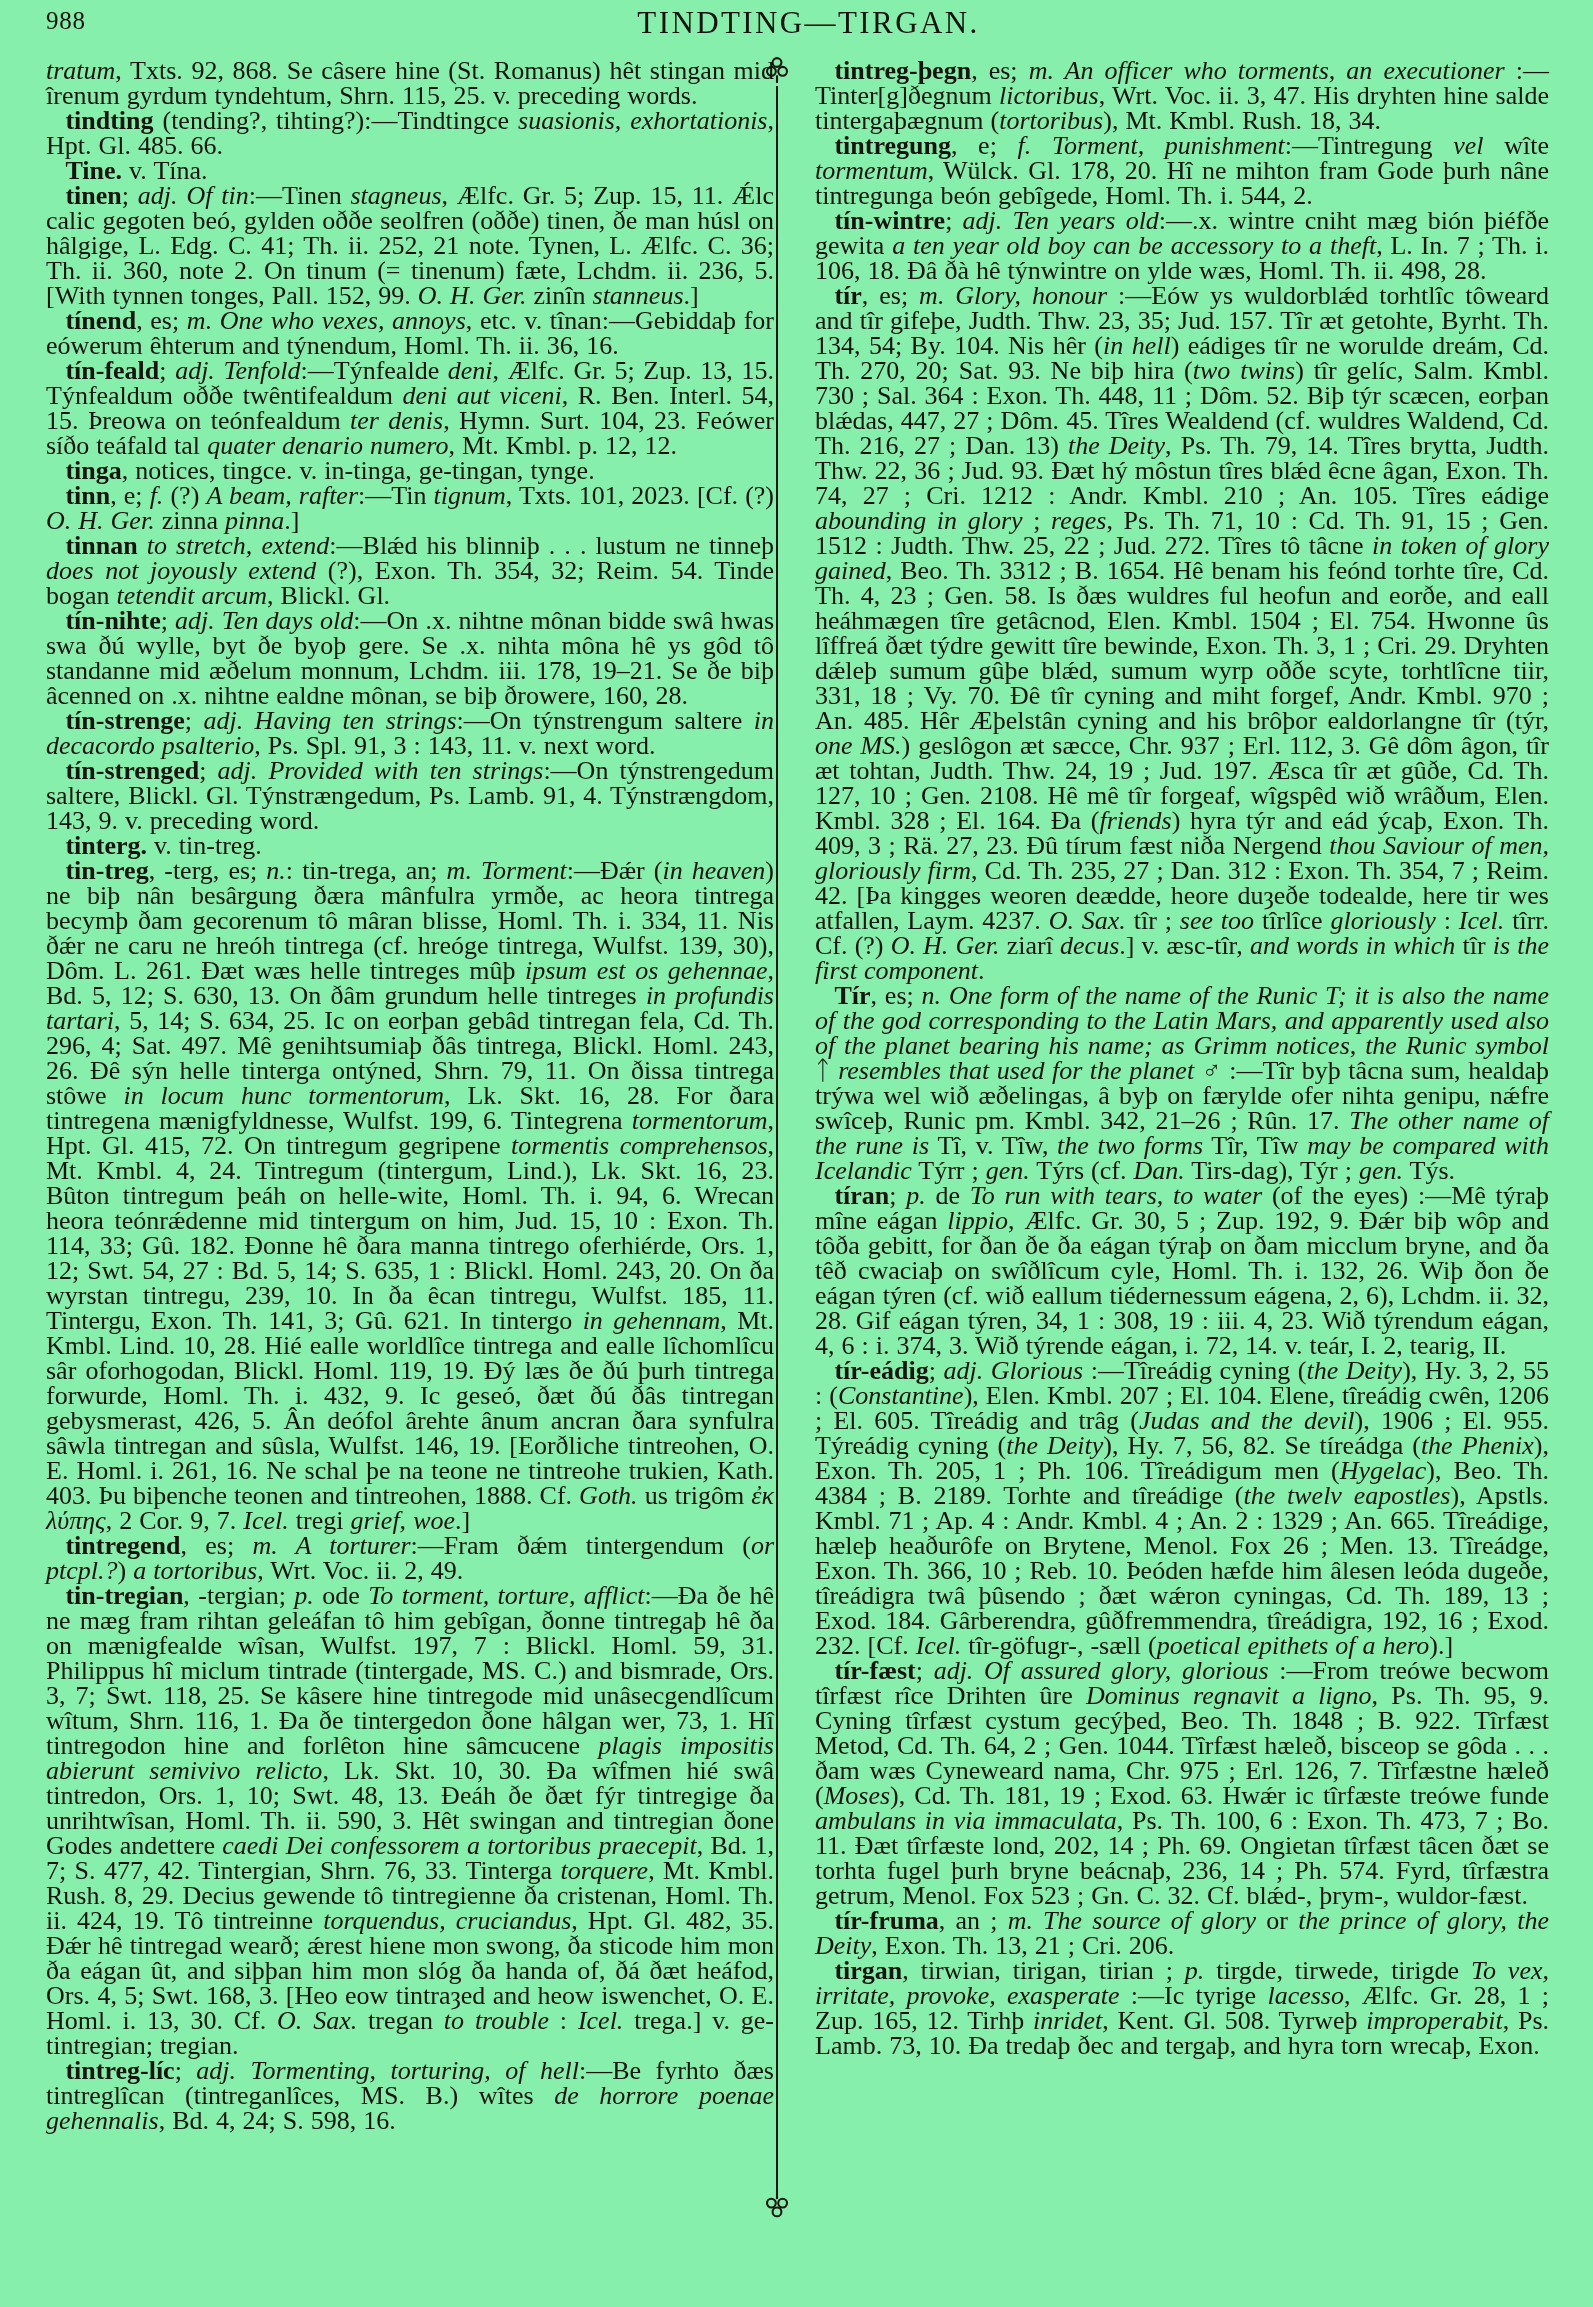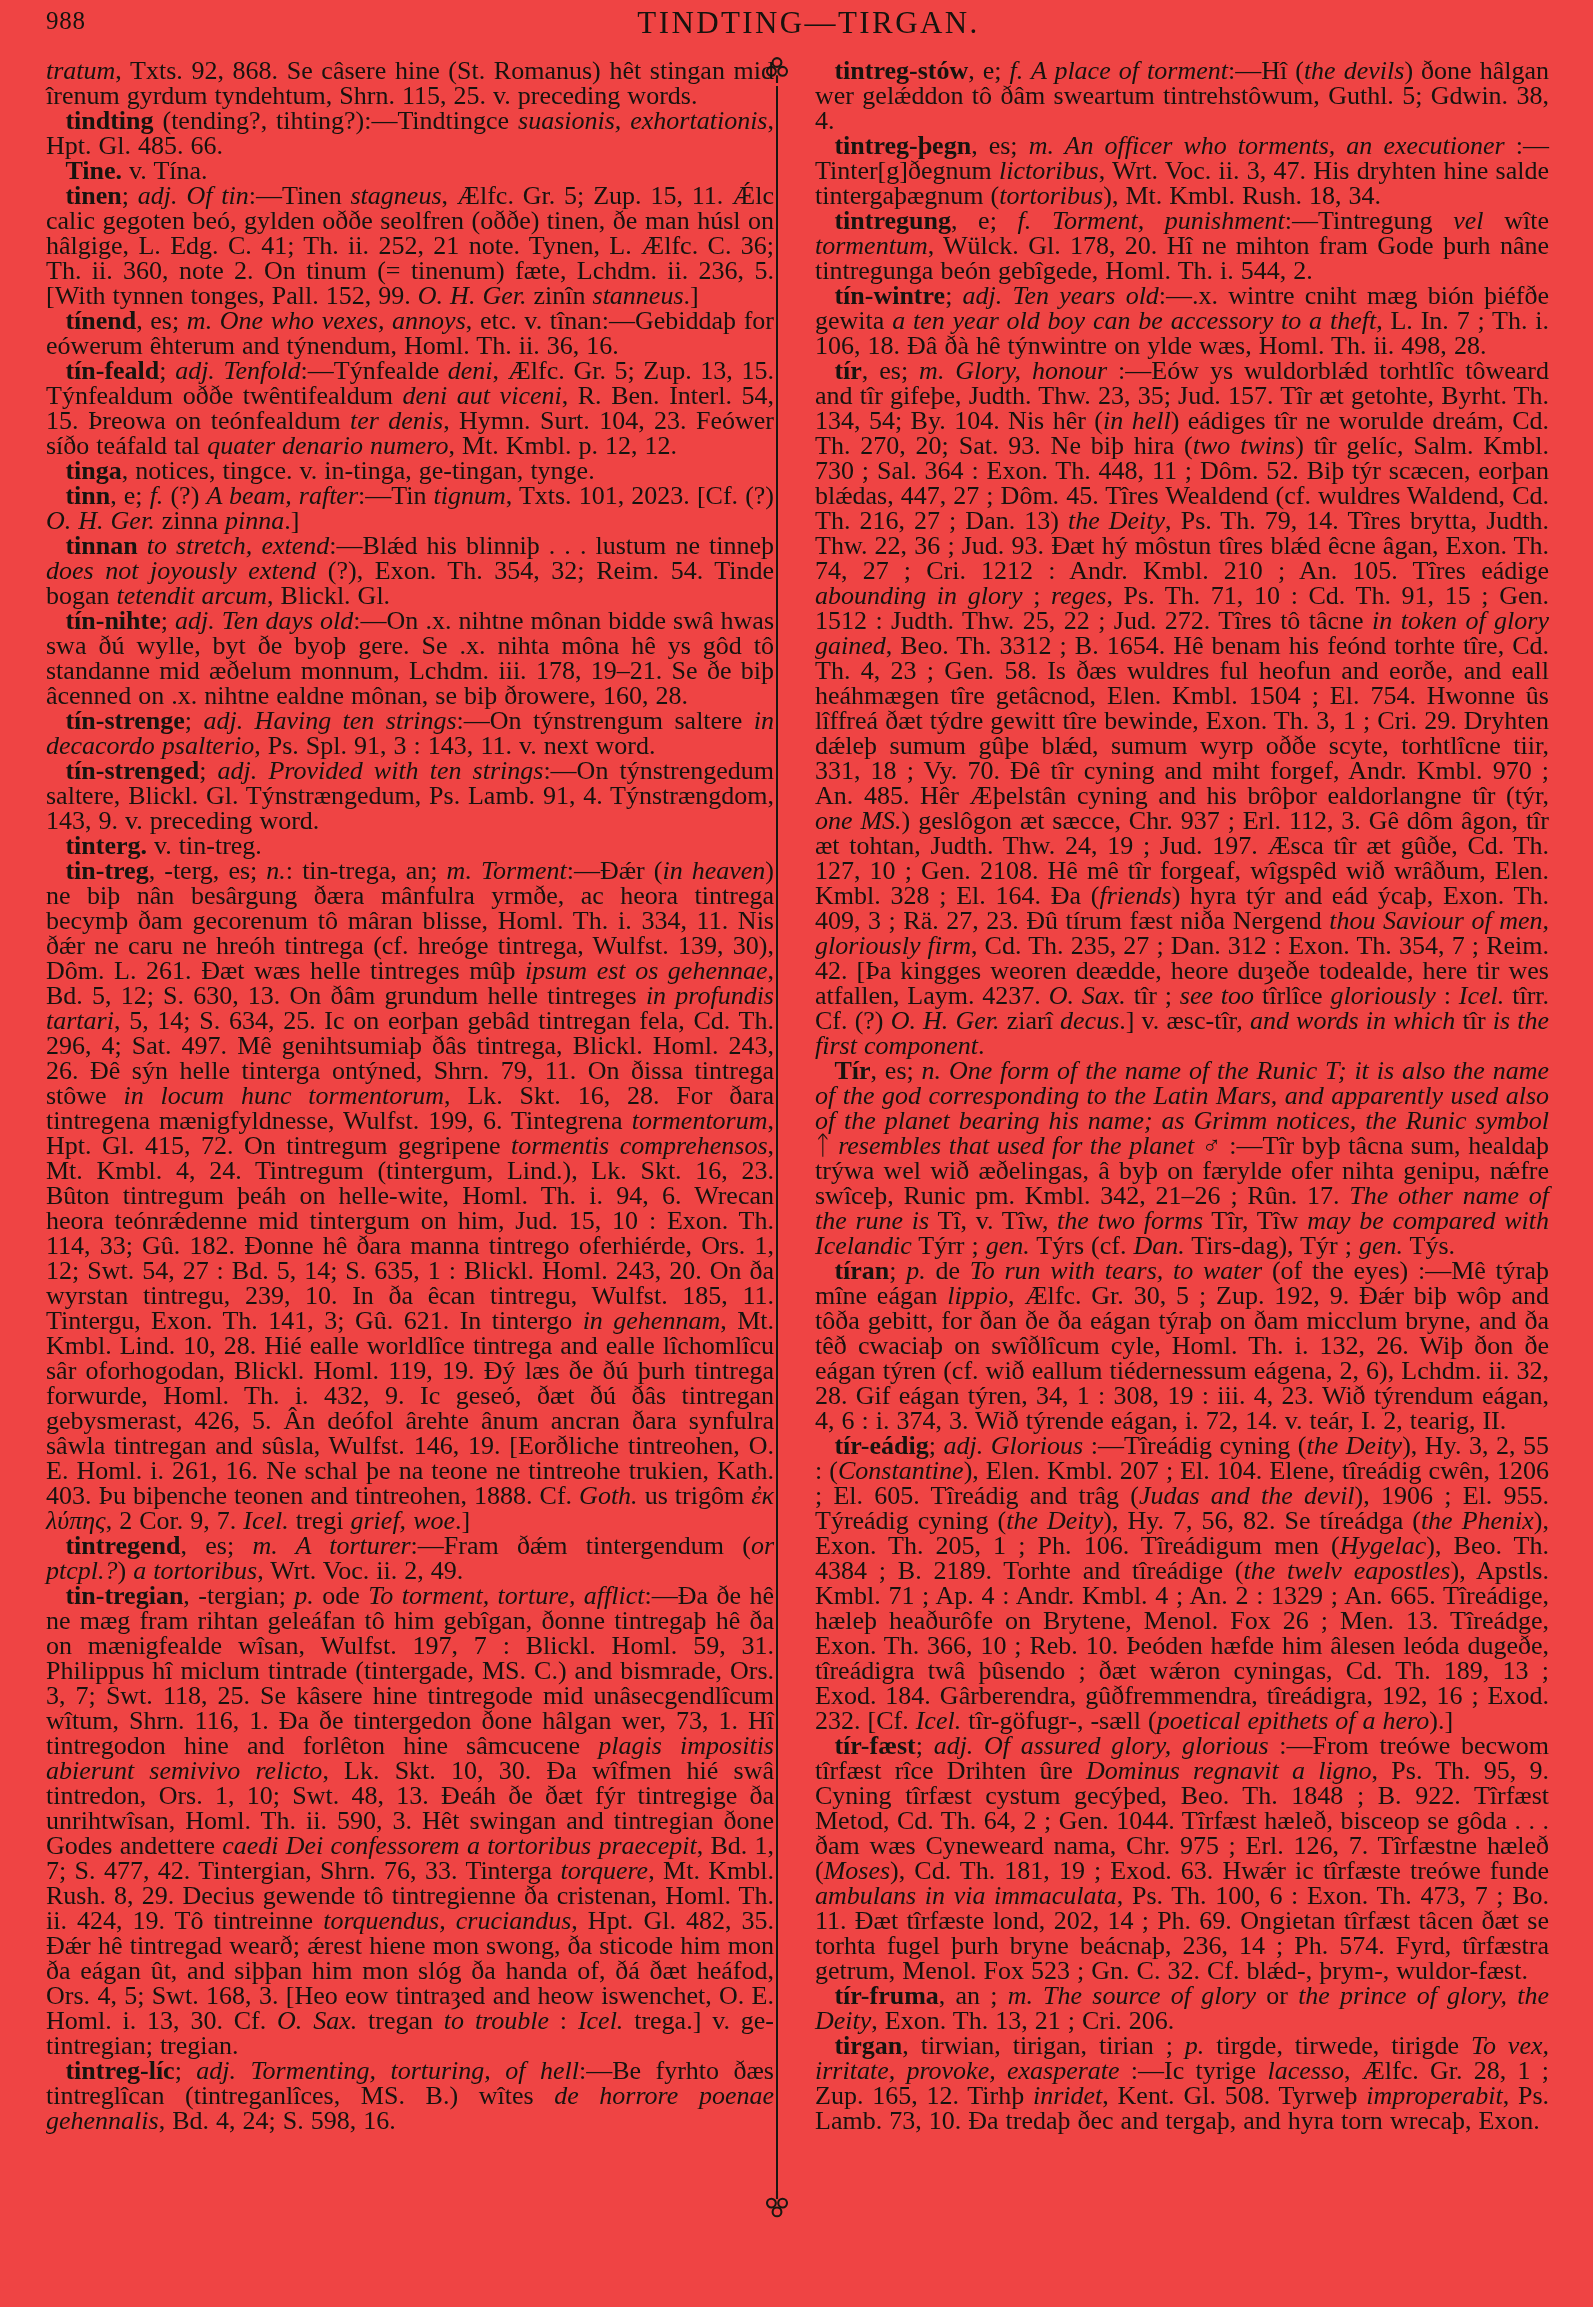--- a/index.html
+++ b/index.html
@@ -1,20 +1,20 @@
 <!DOCTYPE html>
 <html style="font-size:13px"><head>
 <meta charset="utf-8">
 <style>
   html,body{margin:0;padding:0;}
   body{background:#e8e6e1;}
   .page{
     position:relative;
     width:1593px;height:2307px;
-    background:#ef4444;
+    background:#86efac;
     color:#17130e;
     font-family:"Liberation Serif","DejaVu Serif","DejaVu Sans",serif;
     overflow:hidden;
   }
   .page-number{
     position:absolute;left:46px;top:6.5px;
     font-size:25px;letter-spacing:0.8px;
   }
   .page-title{
     position:absolute;left:0;right:0;top:4.8px;
@@ -83,21 +83,20 @@
       <p class="entry"><span class="hw">tín-nihte</span><span>; </span><span class="it">adj. Ten days old</span><span>:—On .x. nihtne mônan bidde swâ hwas swa ðú wylle, byt ðe byoþ gere.  Se .x. nihta môna hê ys gôd tô standanne mid æðelum monnum, Lchdm. iii. 178, 19–21.  Se ðe biþ âcenned on .x. nihtne ealdne mônan, se biþ ðrowere, 160, 28.</span></p>
       <p class="entry"><span class="hw">tín-strenge</span><span>; </span><span class="it">adj. Having ten strings</span><span>:—On týnstrengum saltere </span><span class="it">in decacordo psalterio</span><span>, Ps. Spl. 91, 3 : 143, 11.  v. next word.</span></p>
       <p class="entry"><span class="hw">tín-strenged</span><span>; </span><span class="it">adj. Provided with ten strings</span><span>:—On týnstrengedum saltere, Blickl. Gl.  Týnstrængedum, Ps. Lamb. 91, 4.  Týnstrængdom, 143, 9.  v. preceding word.</span></p>
       <p class="entry"><span class="hw">tinterg.</span><span>  v. tin-treg.</span></p>
       <p class="entry"><span class="hw">tin-treg</span><span>, -terg, es; </span><span class="it">n.</span><span>: tin-trega, an; </span><span class="it">m. Torment</span><span>:—Ðǽr (</span><span class="it">in heaven</span><span>) ne biþ nân besârgung ðæra mânfulra yrmðe, ac heora tintrega becymþ ðam gecorenum tô mâran blisse, Homl. Th. i. 334, 11.  Nis ðǽr ne caru ne hreóh tintrega (cf. hreóge tintrega, Wulfst. 139, 30), Dôm. L. 261.  Ðæt wæs helle tintreges mûþ </span><span class="it">ipsum est os gehennae</span><span>, Bd. 5, 12; S. 630, 13.  On ðâm grundum helle tintreges </span><span class="it">in profundis tartari</span><span>, 5, 14; S. 634, 25.  Ic on eorþan gebâd tintregan fela, Cd. Th. 296, 4; Sat. 497.  Mê genihtsumiaþ ðâs tintrega, Blickl. Homl. 243, 26.  Ðê sýn helle tinterga ontýned, Shrn. 79, 11.  On ðissa tintrega stôwe </span><span class="it">in locum hunc tormentorum</span><span>, Lk. Skt. 16, 28.  For ðara tintregena mænigfyldnesse, Wulfst. 199, 6.  Tintegrena </span><span class="it">tormentorum</span><span>, Hpt. Gl. 415, 72.  On tintregum gegripene </span><span class="it">tormentis comprehensos</span><span>, Mt. Kmbl. 4, 24.  Tintregum (tintergum, Lind.), Lk. Skt. 16, 23.  Bûton tintregum þeáh on helle-wite, Homl. Th. i. 94, 6.  Wrecan heora teónrǽdenne mid tintergum on him, Jud. 15, 10 : Exon. Th. 114, 33; Gû. 182.  Ðonne hê ðara manna tintrego oferhiérde, Ors. 1, 12; Swt. 54, 27 : Bd. 5, 14; S. 635, 1 : Blickl. Homl. 243, 20.  On ða wyrstan tintregu, 239, 10.  In ða êcan tintregu, Wulfst. 185, 11.  Tintergu, Exon. Th. 141, 3; Gû. 621.  In tintergo </span><span class="it">in gehennam</span><span>, Mt. Kmbl. Lind. 10, 28.  Hié ealle worldlîce tintrega and ealle lîchomlîcu sâr oforhogodan, Blickl. Homl. 119, 19.  Ðý læs ðe ðú þurh tintrega forwurde, Homl. Th. i. 432, 9.  Ic geseó, ðæt ðú ðâs tintregan gebysmerast, 426, 5.  Ân deófol ârehte ânum ancran ðara synfulra sâwla tintregan and sûsla, Wulfst. 146, 19.  [Eorðliche tintreohen, O. E. Homl. i. 261, 16.  Ne schal þe na teone ne tintreohe trukien, Kath. 403.  Þu biþenche teonen and tintreohen, 1888.  Cf. </span><span class="it">Goth.</span><span> us trigôm </span><span class="it">ἐκ λύπης</span><span>, 2 Cor. 9, 7.  </span><span class="it">Icel.</span><span> tregi </span><span class="it">grief, woe</span><span>.]</span></p>
       <p class="entry"><span class="hw">tintregend</span><span>, es; </span><span class="it">m. A torturer</span><span>:—Fram ðǽm tintergendum (</span><span class="it">or ptcpl.?</span><span>) </span><span class="it">a tortoribus</span><span>, Wrt. Voc. ii. 2, 49.</span></p>
       <p class="entry"><span class="hw">tin-tregian</span><span>, -tergian; </span><span class="it">p.</span><span> ode </span><span class="it">To torment, torture, afflict</span><span>:—Ða ðe hê ne mæg fram rihtan geleáfan tô him gebîgan, ðonne tintregaþ hê ða on mænigfealde wîsan, Wulfst. 197, 7 : Blickl. Homl. 59, 31.  Philippus hî miclum tintrade (tintergade, MS. C.) and bismrade, Ors. 3, 7; Swt. 118, 25.  Se kâsere hine tintregode mid unâsecgendlîcum wîtum, Shrn. 116, 1.  Ða ðe tintergedon ðone hâlgan wer, 73, 1.  Hî tintregodon hine and forlêton hine sâmcucene </span><span class="it">plagis impositis abierunt semivivo relicto</span><span>, Lk. Skt. 10, 30.  Ða wîfmen hié swâ tintredon, Ors. 1, 10; Swt. 48, 13.  Ðeáh ðe ðæt fýr tintregige ða unrihtwîsan, Homl. Th. ii. 590, 3.  Hêt swingan and tintregian ðone Godes andettere </span><span class="it">caedi Dei confessorem a tortoribus praecepit</span><span>, Bd. 1, 7; S. 477, 42.  Tintergian, Shrn. 76, 33.  Tinterga </span><span class="it">torquere</span><span>, Mt. Kmbl. Rush. 8, 29.  Decius gewende tô tintregienne ða cristenan, Homl. Th. ii. 424, 19.  Tô tintreinne </span><span class="it">torquendus, cruciandus</span><span>, Hpt. Gl. 482, 35.  Ðǽr hê tintregad wearð;  ǽrest hiene mon swong, ða sticode him mon ða eágan ût, and siþþan him mon slóg ða handa of, ðá ðæt heáfod, Ors. 4, 5; Swt. 168, 3.  [Heo eow tintraȝed and heow iswenchet, O. E. Homl. i. 13, 30.  Cf. </span><span class="it">O. Sax.</span><span> tregan </span><span class="it">to trouble</span><span> : </span><span class="it">Icel.</span><span> trega.]  v. ge-tintregian; tregian.</span></p>
       <p class="entry"><span class="hw">tintreg-líc</span><span>; </span><span class="it">adj. Tormenting, torturing, of hell</span><span>:—Be fyrhto ðæs tintreglîcan (tintreganlîces, MS. B.) wîtes </span><span class="it">de horrore poenae gehennalis</span><span>, Bd. 4, 24; S. 598, 16.</span></p>
     </div>
   <div class="col col-right" id="right-column-content">
-      <p class="entry"><span class="hw">tintreg-stów</span><span>, e; </span><span class="it">f. A place of torment</span><span>:—Hî (</span><span class="it">the devils</span><span>) ðone hâlgan wer gelǽddon tô ðâm sweartum tintrehstôwum, Guthl. 5; Gdwin. 38, 4.</span></p>
       <p class="entry"><span class="hw">tintreg-þegn</span><span>, es; </span><span class="it">m. An officer who torments, an executioner</span><span> :—Tinter[g]ðegnum </span><span class="it">lictoribus</span><span>, Wrt. Voc. ii. 3, 47.  His dryhten hine salde tintergaþægnum (</span><span class="it">tortoribus</span><span>), Mt. Kmbl. Rush. 18, 34.</span></p>
       <p class="entry"><span class="hw">tintregung</span><span>, e; </span><span class="it">f. Torment, punishment</span><span>:—Tintregung </span><span class="it">vel</span><span> wîte </span><span class="it">tormentum</span><span>, Wülck. Gl. 178, 20.  Hî ne mihton fram Gode þurh nâne tintregunga beón gebîgede, Homl. Th. i. 544, 2.</span></p>
       <p class="entry"><span class="hw">tín-wintre</span><span>; </span><span class="it">adj. Ten years old</span><span>:—.x. wintre cniht mæg bión þiéfðe gewita </span><span class="it">a ten year old boy can be accessory to a theft</span><span>, L. In. 7 ; Th. i. 106, 18.  Ðâ ðà hê týnwintre on ylde wæs, Homl. Th. ii. 498, 28.</span></p>
       <p class="entry"><span class="hw">tír</span><span>, es; </span><span class="it">m. Glory, honour</span><span> :—Eów ys wuldorblǽd torhtlîc tôweard and tîr gifeþe, Judth. Thw. 23, 35; Jud. 157.  Tîr æt getohte, Byrht. Th. 134, 54; By. 104.  Nis hêr (</span><span class="it">in hell</span><span>) eádiges tîr ne worulde dreám, Cd. Th. 270, 20; Sat. 93.  Ne biþ hira (</span><span class="it">two twins</span><span>) tîr gelíc, Salm. Kmbl. 730 ; Sal. 364 : Exon. Th. 448, 11 ; Dôm. 52.  Biþ týr scæcen, eorþan blǽdas, 447, 27 ; Dôm. 45.  Tîres Wealdend (cf. wuldres Waldend, Cd. Th. 216, 27 ; Dan. 13) </span><span class="it">the Deity</span><span>, Ps. Th. 79, 14.  Tîres brytta, Judth. Thw. 22, 36 ; Jud. 93.  Ðæt hý môstun tîres blǽd êcne âgan, Exon. Th. 74, 27 ; Cri. 1212 : Andr. Kmbl. 210 ; An. 105.  Tîres eádige </span><span class="it">abounding in glory</span><span> ;  </span><span class="it">reges</span><span>, Ps. Th. 71, 10 :  Cd. Th. 91, 15 ;  Gen. 1512 :  Judth. Thw. 25, 22 ;  Jud. 272.  Tîres tô tâcne </span><span class="it">in token of glory gained</span><span>, Beo. Th. 3312 ; B. 1654.  Hê benam his feónd torhte tîre, Cd. Th. 4, 23 ; Gen. 58.  Is ðæs wuldres ful heofun and eorðe, and eall heáhmægen tîre getâcnod, Elen. Kmbl. 1504 ; El. 754.  Hwonne ûs lîffreá ðæt týdre gewitt tîre bewinde, Exon. Th. 3, 1 ; Cri. 29.  Dryhten dǽleþ sumum gûþe blǽd, sumum wyrp oððe scyte, torhtlîcne tiir, 331, 18 ; Vy. 70.  Ðê tîr cyning and miht forgef, Andr. Kmbl. 970 ; An. 485.  Hêr Æþelstân cyning and his brôþor ealdorlangne tîr (týr, </span><span class="it">one MS.</span><span>) geslôgon æt sæcce, Chr. 937 ; Erl. 112, 3.  Gê dôm âgon, tîr æt tohtan, Judth. Thw. 24, 19 ; Jud. 197.  Æsca tîr æt gûðe, Cd. Th. 127, 10 ; Gen. 2108.  Hê mê tîr forgeaf, wîgspêd wið wrâðum, Elen. Kmbl. 328 ; El. 164.  Ða (</span><span class="it">friends</span><span>) hyra týr and eád ýcaþ, Exon. Th. 409, 3 ; Rä. 27, 23.  Ðû tírum fæst niða Nergend </span><span class="it">thou Saviour of men, gloriously firm</span><span>, Cd. Th. 235, 27 ; Dan. 312 :  Exon. Th. 354, 7 ;  Reim. 42.  [Þa kingges weoren deædde, heore duȝeðe todealde, here tir wes atfallen, Laym. 4237.  </span><span class="it">O. Sax.</span><span> tîr ;  </span><span class="it">see too</span><span> tîrlîce </span><span class="it">gloriously</span><span> :  </span><span class="it">Icel.</span><span> tîrr.  Cf. (?) </span><span class="it">O. H. Ger.</span><span> ziarî </span><span class="it">decus</span><span>.]  v. æsc-tîr, </span><span class="it">and words in which</span><span> tîr </span><span class="it">is the first component</span><span>.</span></p>
       <p class="entry"><span class="hw">Tír</span><span>, es; </span><span class="it">n. One form of the name of the Runic T; it is also the name of the god corresponding to the Latin Mars, and apparently used also of the planet bearing his name; as Grimm notices, the Runic symbol</span><span> ᛏ </span><span class="it">resembles that used for the planet</span><span> ♂ :—Tîr byþ tâcna sum, healdaþ trýwa wel wið æðelingas, â byþ on færylde ofer nihta genipu, nǽfre swîceþ, Runic pm. Kmbl. 342, 21–26 ; Rûn. 17.  </span><span class="it">The other name of the rune is</span><span> Tî, v. Tîw, </span><span class="it">the two forms</span><span> Tîr, Tîw </span><span class="it">may be compared with Icelandic</span><span> Týrr ;  </span><span class="it">gen.</span><span> Týrs (cf. </span><span class="it">Dan.</span><span> Tirs-dag), Týr ;  </span><span class="it">gen.</span><span> Týs.</span></p>
       <p class="entry"><span class="hw">tíran</span><span>; </span><span class="it">p.</span><span> de </span><span class="it">To run with tears, to water</span><span> (of the eyes) :—Mê týraþ mîne eágan </span><span class="it">lippio</span><span>, Ælfc. Gr. 30, 5 ; Zup. 192, 9.  Ðǽr biþ wôp and tôða gebitt, for ðan ðe ða eágan týraþ on ðam micclum bryne, and ða têð cwaciaþ on swîðlîcum cyle, Homl. Th. i. 132, 26.  Wiþ ðon ðe eágan týren (cf. wið eallum tiédernessum eágena, 2, 6), Lchdm. ii. 32, 28.  Gif eágan týren, 34, 1 : 308, 19 : iii. 4, 23.  Wið týrendum eágan, 4, 6 : i. 374, 3.  Wið týrende eágan, i. 72, 14.  v. teár, I. 2, tearig, II.</span></p>
       <p class="entry"><span class="hw">tír-eádig</span><span>; </span><span class="it">adj. Glorious</span><span> :—Tîreádig cyning (</span><span class="it">the Deity</span><span>), Hy. 3, 2, 55 : (</span><span class="it">Constantine</span><span>), Elen. Kmbl. 207 ; El. 104.  Elene, tîreádig cwên, 1206 ; El. 605.  Tîreádig and trâg (</span><span class="it">Judas and the devil</span><span>), 1906 ; El. 955.  Týreádig cyning (</span><span class="it">the Deity</span><span>), Hy. 7, 56, 82.  Se tíreádga (</span><span class="it">the Phenix</span><span>), Exon. Th. 205, 1 ; Ph. 106.  Tîreádigum men (</span><span class="it">Hygelac</span><span>), Beo. Th. 4384 ; B. 2189.  Torhte and tîreádige (</span><span class="it">the twelv eapostles</span><span>), Apstls. Kmbl. 71 ; Ap. 4 : Andr. Kmbl. 4 ; An. 2 : 1329 ; An. 665.  Tîreádige, hæleþ heaðurôfe on Brytene, Menol. Fox 26 ; Men. 13.  Tîreádge, Exon. Th. 366, 10 ; Reb. 10.  Þeóden hæfde him âlesen leóda dugeðe, tîreádigra twâ þûsendo ;  ðæt wǽron cyningas, Cd. Th. 189, 13 ; Exod. 184.  Gârberendra, gûðfremmendra, tîreádigra, 192, 16 ; Exod. 232.  [Cf. </span><span class="it">Icel.</span><span> tîr-göfugr-, -sæll (</span><span class="it">poetical epithets of a hero</span><span>).]</span></p>
       <p class="entry"><span class="hw">tír-fæst</span><span>; </span><span class="it">adj. Of assured glory, glorious</span><span> :—From treówe becwom tîrfæst rîce Drihten ûre </span><span class="it">Dominus regnavit a ligno</span><span>, Ps. Th. 95, 9.  Cyning tîrfæst cystum gecýþed, Beo. Th. 1848 ; B. 922.  Tîrfæst Metod, Cd. Th. 64, 2 ; Gen. 1044.  Tîrfæst hæleð, bisceop se gôda . . . ðam wæs Cyneweard nama, Chr. 975 ; Erl. 126, 7.  Tîrfæstne hæleð (</span><span class="it">Moses</span><span>), Cd. Th. 181, 19 ; Exod. 63.  Hwǽr ic tîrfæste treówe funde </span><span class="it">ambulans in via immaculata</span><span>, Ps. Th. 100, 6 : Exon. Th. 473, 7 ; Bo. 11.  Ðæt tîrfæste lond, 202, 14 ; Ph. 69.  Ongietan tîrfæst tâcen ðæt se torhta fugel þurh bryne beácnaþ, 236, 14 ; Ph. 574.  Fyrd, tîrfæstra getrum, Menol. Fox 523 ; Gn. C. 32.  Cf. blǽd-, þrym-, wuldor-fæst.</span></p>
       <p class="entry"><span class="hw">tír-fruma</span><span>, an ;  </span><span class="it">m. The source of glory</span><span> or </span><span class="it">the prince of glory, the Deity</span><span>, Exon. Th. 13, 21 ; Cri. 206.</span></p>
       <p class="entry"><span class="hw">tirgan</span><span>, tirwian, tirigan, tirian ;  </span><span class="it">p.</span><span> tirgde, tirwede, tirigde </span><span class="it">To vex, irritate, provoke, exasperate</span><span> :—Ic tyrige </span><span class="it">lacesso</span><span>, Ælfc. Gr. 28, 1 ; Zup. 165, 12.  Tirhþ </span><span class="it">inridet</span><span>, Kent. Gl. 508.  Tyrweþ </span><span class="it">improperabit</span><span>, Ps. Lamb. 73, 10.  Ða tredaþ ðec and tergaþ, and hyra torn wrecaþ, Exon.</span></p>

